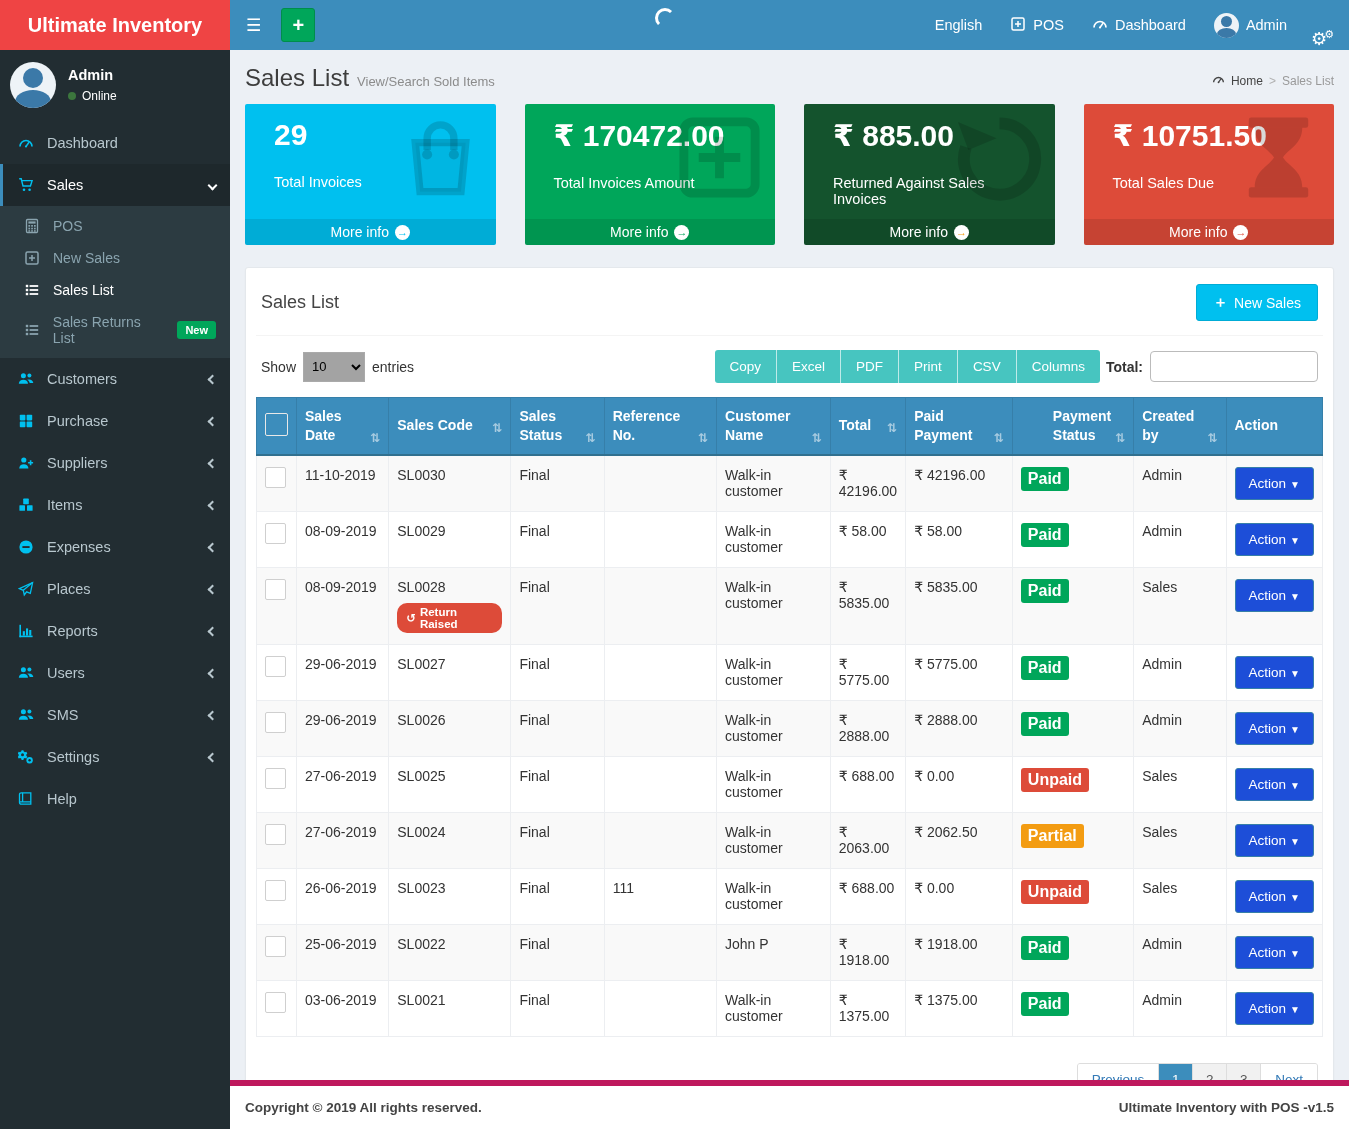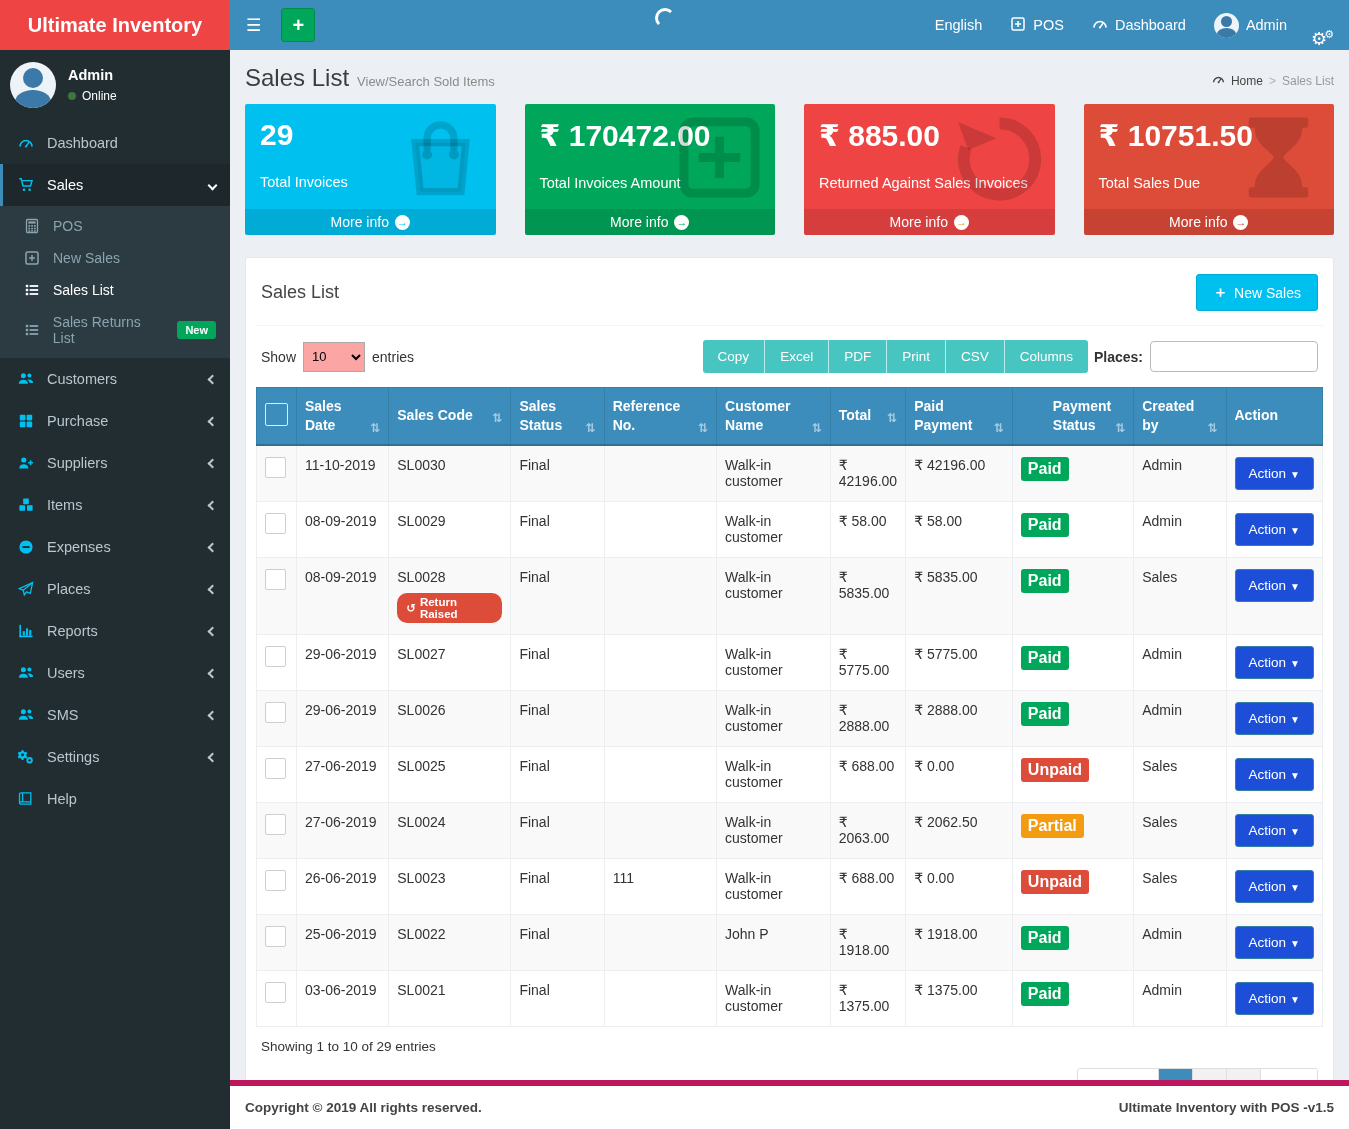--- a/index.html
+++ b/index.html
@@ -48,37 +48,37 @@
   .content-header { display:flex; align-items:baseline; padding:14px 15px 0 15px; }
   .page-title { font-size:24px; color:#3d3d3d; font-weight:normal; }
   .page-subtitle { font-size:13px; color:#8b8b8b; margin-left:8px; }
   .breadcrumb { margin-left:auto; font-size:12px; color:#444; display:flex; align-items:center; gap:6px; }
   .breadcrumb svg { width:13px; height:13px; }
   .bc-sep { color:#b0b0b0; }
   .bc-current { color:#999; }
 
   .info-boxes { display:grid; grid-template-columns:repeat(4,1fr); gap:29px; padding:12px 15px 0 15px; }
   .info-box { position:relative; color:#fff; border-radius:2px; overflow:hidden; min-height:131px; display:flex; flex-direction:column; }
-  .ib-body { padding:12px 15px; flex:1; position:relative; z-index:2; }
+  .ib-body { padding:12px 29px; flex:1; position:relative; z-index:2; }
   .ib-value { font-size:30px; font-weight:bold; margin-top:2px; white-space:nowrap; }
   .ib-label { font-size:14.5px; margin-top:22px; }
   .ib-icon { position:absolute; right:8px; top:6px; z-index:1; }
   .ib-icon svg { width:95px; height:95px; }
   .ib-footer { position:relative; z-index:3; background:rgba(0,0,0,0.1); text-align:center; padding:5px 0; font-size:14px; color:#fff; cursor:pointer; display:flex; align-items:center; justify-content:center; gap:6px; }
   .mi-arrow { width:15px; height:15px; border-radius:50%; background:#fff; display:inline-flex; align-items:center; justify-content:center; font-size:11px; font-weight:bold; line-height:1; }
 
   .panel { background:#fff; margin:22px 15px 0 15px; border:1px solid #e4e8ec; border-radius:3px; box-shadow:0 1px 1px rgba(0,0,0,0.08); padding:10px; }
   .panel-head { display:flex; align-items:center; padding:6px 5px 14px 5px; border-bottom:1px solid #f4f4f4; }
   .panel-title { font-size:18px; color:#444; font-weight:normal; }
   .btn-new-sales { margin-left:auto; background:#00c0ef; color:#fff; border:1px solid #00acd6; border-radius:3px; font-size:14px; padding:8px 16px; cursor:pointer; display:flex; align-items:center; gap:6px; }
   .btn-new-sales b { font-size:15px; }
 
   .table-toolbar { display:flex; align-items:center; padding:14px 5px 12px 5px; }
   .show-group { display:flex; align-items:center; gap:7px; font-size:14px; color:#333; }
-  .page-len { height:30px; min-width:62px; border:1px solid #aaa; background:#fca5a5; font-size:13px; padding:0 4px; }
+  .page-len { height:30px; min-width:62px; border:1px solid #aaa; background:#a3a3a3; font-size:13px; padding:0 4px; }
   .export-group { margin-left:auto; display:flex; }
   .export-btn { background:#47c5c0; color:#fff; border:none; border-left:1px solid rgba(255,255,255,0.65); font-size:13.5px; padding:9px 15px; cursor:pointer; }
   .export-btn:first-child { border-left:none; border-radius:3px 0 0 3px; }
   .export-btn:last-child { border-radius:0 3px 3px 0; }
   .search-group { display:flex; align-items:center; gap:7px; margin-left:6px; font-size:14px; font-weight:bold; color:#333; }
   .search-input { width:168px; height:31px; border:1px solid #bbb; border-radius:4px; padding:0 8px; font-size:13px; }
 
   table.sales { width:100%; border-collapse:collapse; margin-top:2px; }
   table.sales th { background:#3c8dbc; color:#fff; font-size:14px; text-align:left; vertical-align:middle; padding:9px 8px; border:1px solid #367fa9; border-bottom:2px solid #31708f; position:relative; }
   .th-inner { display:flex; align-items:flex-end; gap:4px; }
@@ -401,21 +401,21 @@
        <div class="ib-icon"><svg viewBox="0 0 64 64" fill="none" stroke="rgba(0,0,0,0.15)" stroke-width="6">
               <rect x="8" y="8" width="48" height="48" rx="6"></rect>
               <path d="M32 18v28M18 32h28"></path>
             </svg></div>
      </div>
      <div class="ib-footer">
        <span>More info</span>
        <span class="mi-arrow" style="color:#00a65a">→</span>
      </div>
       </div>
-      <div class="info-box" style="background: #ef4444;">
+      <div class="info-box" style="background: #14532d;">
         <div class="ib-body">
        <div class="ib-value">₹ 885.00</div>
        <div class="ib-label">Returned Against Sales Invoices</div>
        <div class="ib-icon"><svg viewBox="0 0 64 64">
               <path d="M32 9a24 24 0 1 1-22.6 16" stroke="rgba(0,0,0,0.15)" stroke-width="8" fill="none"></path>
               <path d="M4 8l7 19 19-8z" fill="rgba(0,0,0,0.15)"></path>
             </svg></div>
      </div>
      <div class="ib-footer">
        <span>More info</span>
@@ -458,21 +458,21 @@
       </div>
       <div class="export-group">
           <button class="export-btn">Copy</button>
           <button class="export-btn">Excel</button>
           <button class="export-btn">PDF</button>
           <button class="export-btn">Print</button>
           <button class="export-btn">CSV</button>
           <button class="export-btn">Columns</button>
         </div>
       <div class="search-group">
-        <span>Places:</span>
+        <span>Total:</span>
         <input class="search-input" type="text" value="" style="">
       </div>
     </div>
 
     <table class="sales">
       <thead>
           <tr>
             <th style="width: 35px;"><span class="cb"></span></th>
             <th style="width: 97px;">
               <div class="th-inner">
@@ -666,21 +666,20 @@
      <td>₹ 1375.00</td>
      <td>₹ 1375.00</td>
      <td><span class="badge" style="background:#00a65a">Paid</span></td>
      <td>Admin</td>
      <td class="col-action"><button class="btn-action"><span>Action</span><span class="caret">▼</span></button></td>
           </tr>
         </tbody>
     </table>
 
     <div class="table-footer">
-      <div class="showing-text">Showing 1 to 10 of 29 entries</div>
       <div class="pagination">
           <div class="page-btn">Previous</div>
           <div class="page-btn num active">1</div>
           <div class="page-btn num">2</div>
           <div class="page-btn num">3</div>
           <div class="page-btn">Next</div>
         </div>
     </div>
   </div>
 </div>

